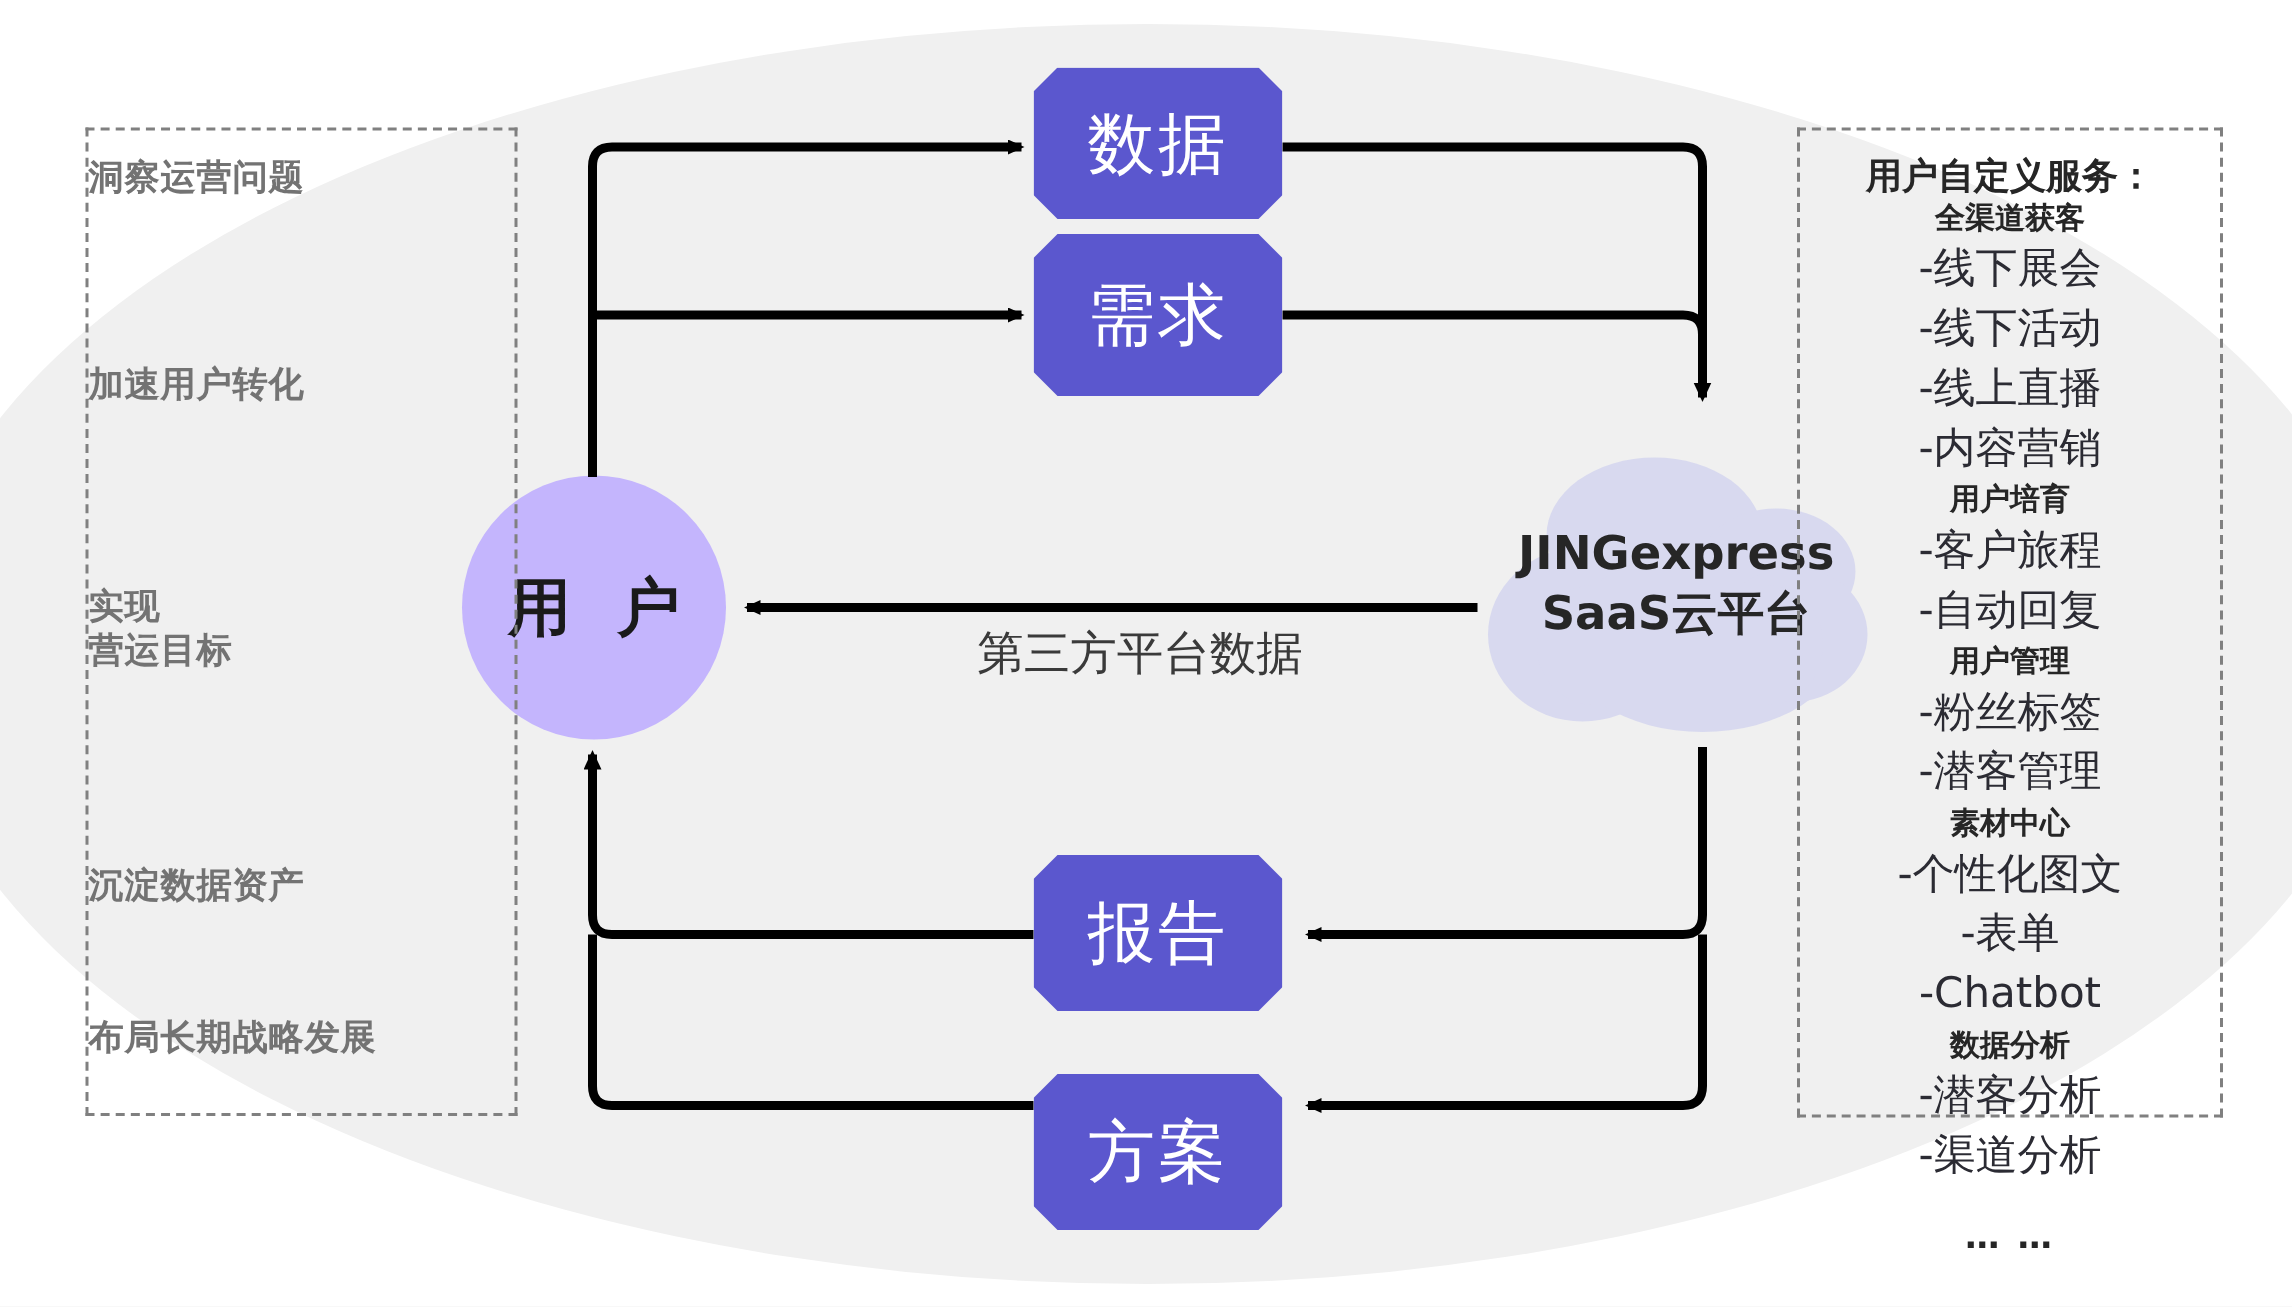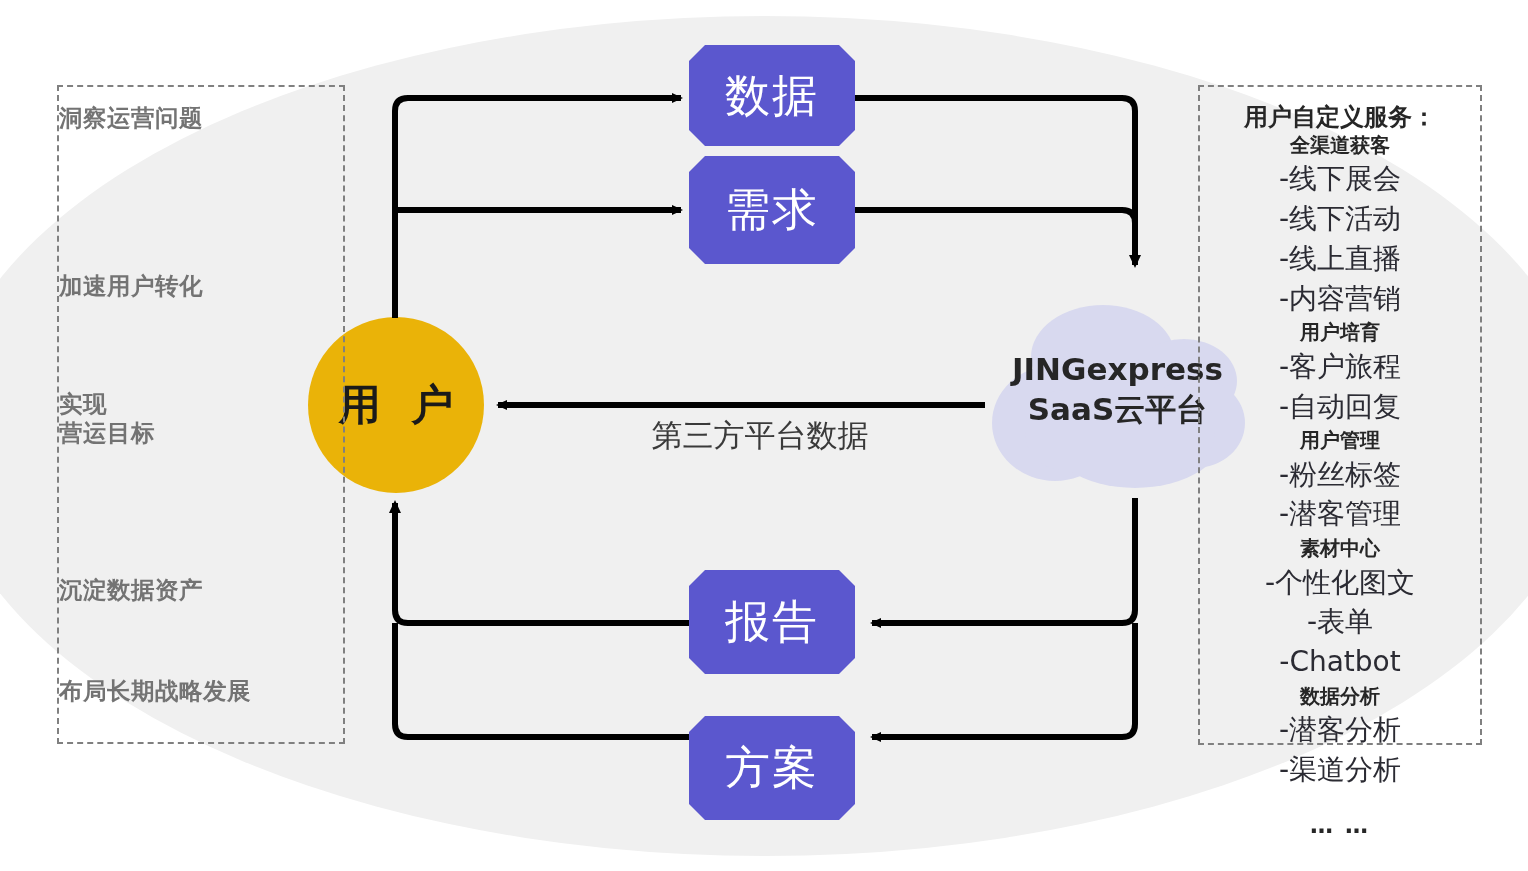--- a/index.html
+++ b/index.html
@@ -69,21 +69,21 @@
     clip-path:polygon(16px 0, calc(100% - 16px) 0, 100% 16px, 100% calc(100% - 16px), calc(100% - 16px) 100%, 16px 100%, 0 calc(100% - 16px), 0 16px);
   }
   #box-data   {left:689px;top:45px; width:166px;height:101px;}
   #box-demand {left:689px;top:156px;width:166px;height:108px;}
   #box-report {left:689px;top:570px;width:166px;height:104px;}
   #box-plan   {left:689px;top:684px;width:166px;height:104px;margin-top:32px;}
 
   
   #user-circle{
     position:absolute;left:308px;top:317px;width:176px;height:176px;
-    background:#eab308;border-radius:50%;
+    background:#c4b5fd;border-radius:50%;
     display:flex;align-items:center;justify-content:center;
     z-index:2;
   }
   #user-circle span{
     font-size:42px;font-weight:bold;color:#1a1a1a;letter-spacing:8px;
     text-indent:8px;
   }
 
   
   #cloud{
@@ -145,21 +145,21 @@
       <path d="M1135,623 L1135,724 Q1135,737 1122,737 L872,737" marker-end="url(#arrL)"></path>
 
       <path d="M689,623 L408,623 Q395,623 395,610 L395,503" marker-end="url(#arrU)"></path>
 
       <path d="M689,737 L408,737 Q395,737 395,724 L395,623"></path>
     </g>
   </svg>
 
   <div class="dashed-panel" id="left-panel">
     <div class="panel-item" style="top:17px;">洞察运营问题</div>
-    <div class="panel-item" style="top:155px;margin-top:30px;">加速用户转化</div>
+    <div class="panel-item" style="top:155px;">加速用户转化</div>
     <div class="panel-item" style="top:303px;">实现
 营运目标</div>
     <div class="panel-item" style="top:489px;">沉淀数据资产</div>
     <div class="panel-item" style="top:590px;">布局长期战略发展</div>
   </div>
 
   <div class="dashed-panel" id="right-panel">
     <div class="svc-title">用户自定义服务：</div>
     <div class="svc-list" id="svc-list">
         <div class="svc-group">全渠道获客</div>

